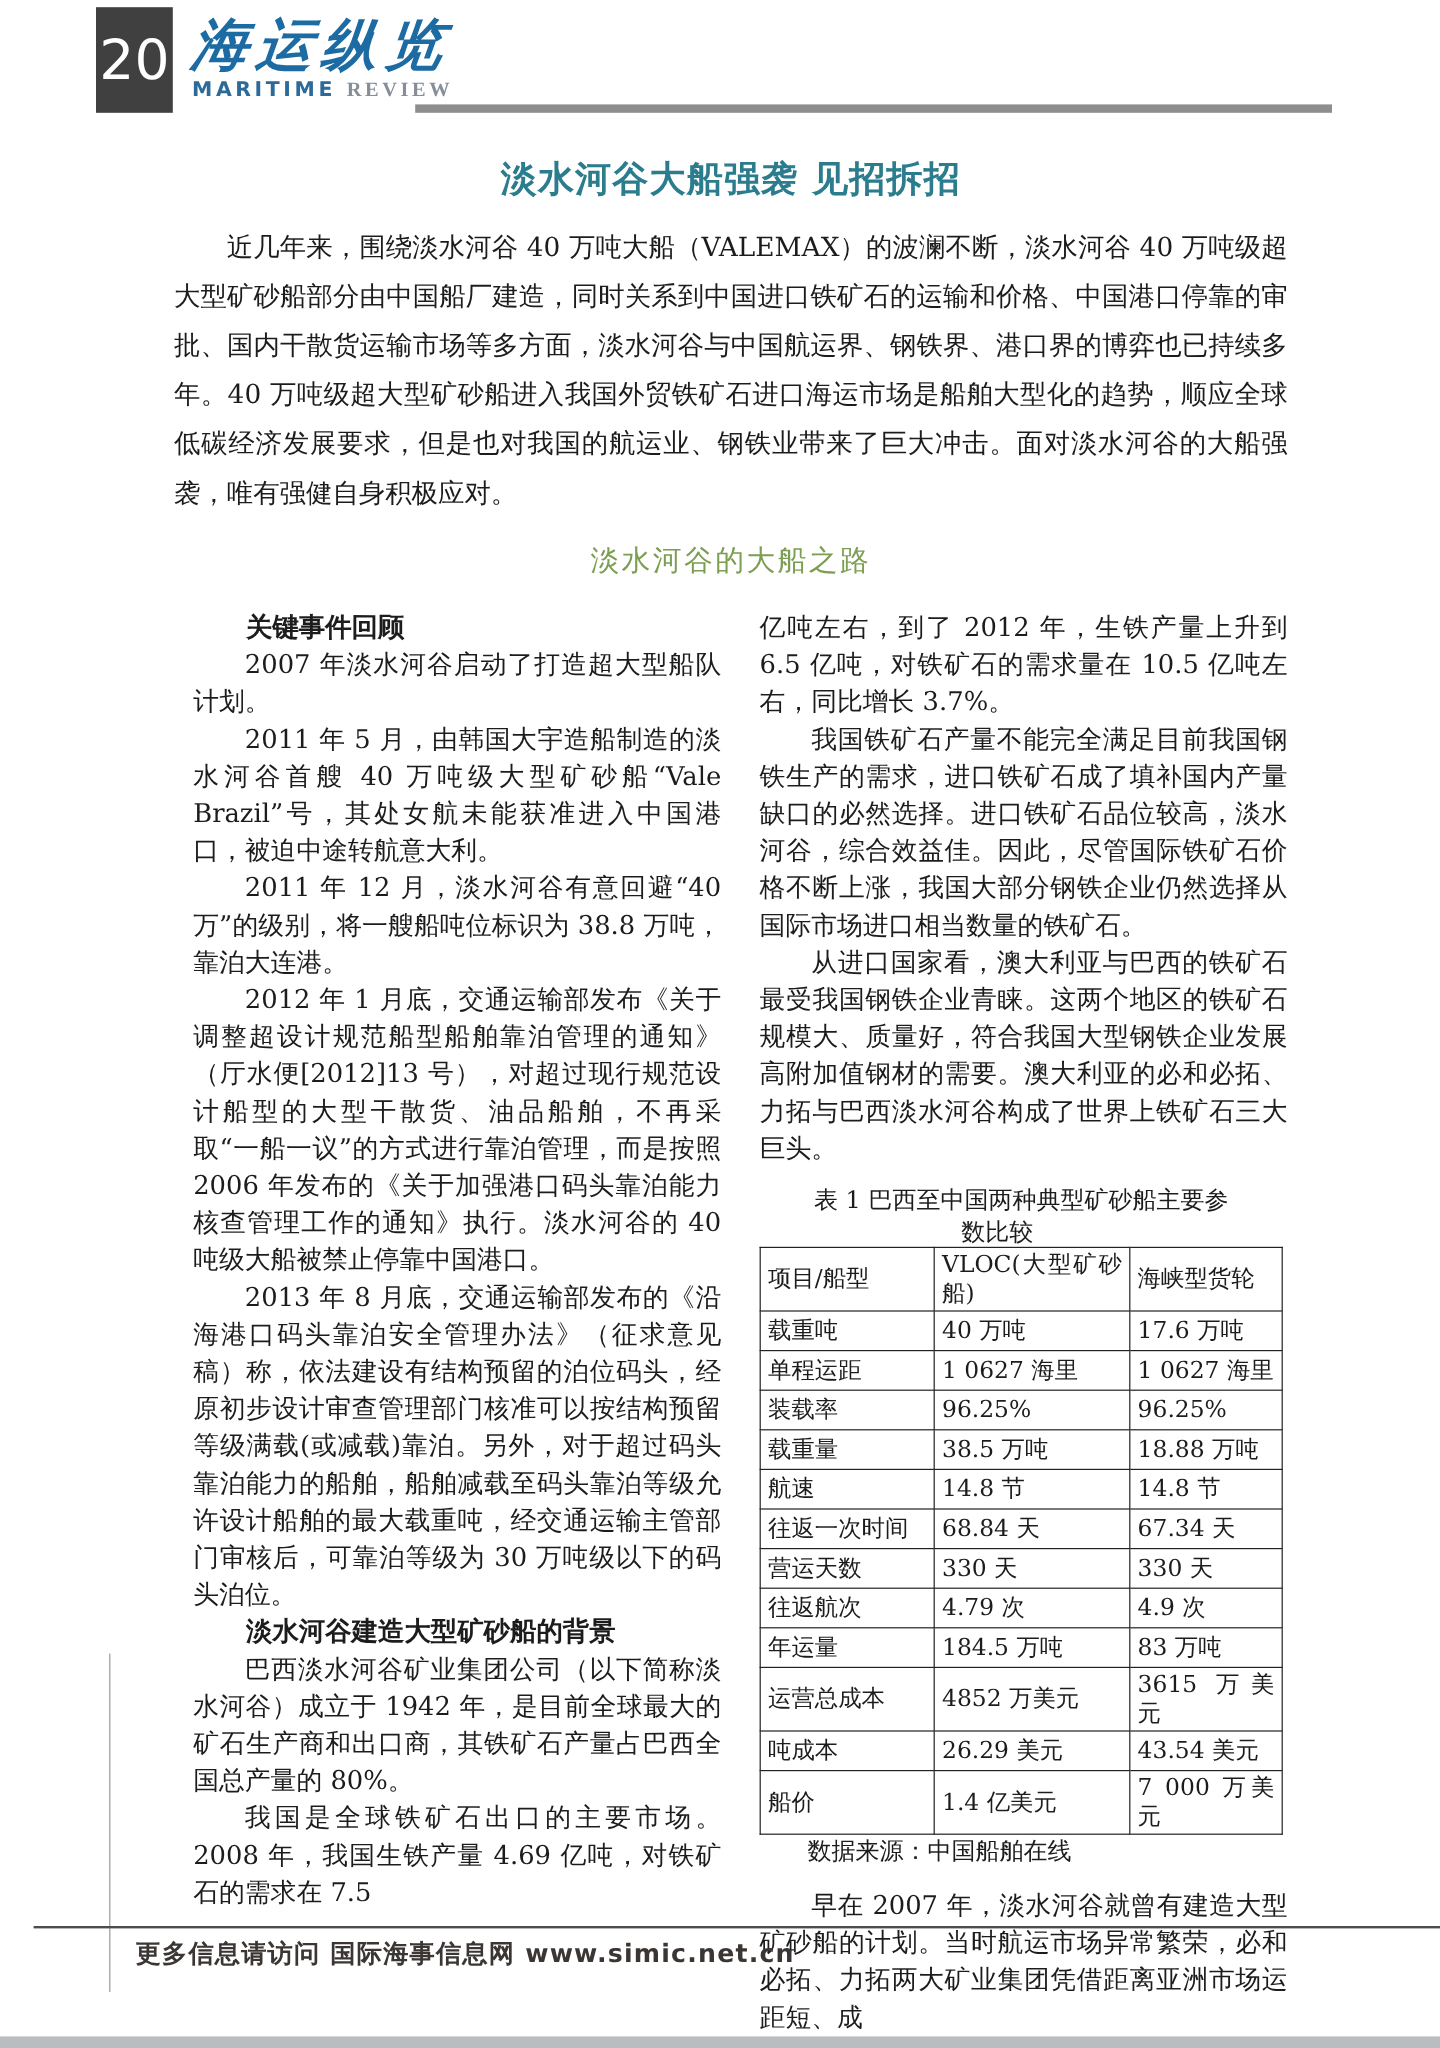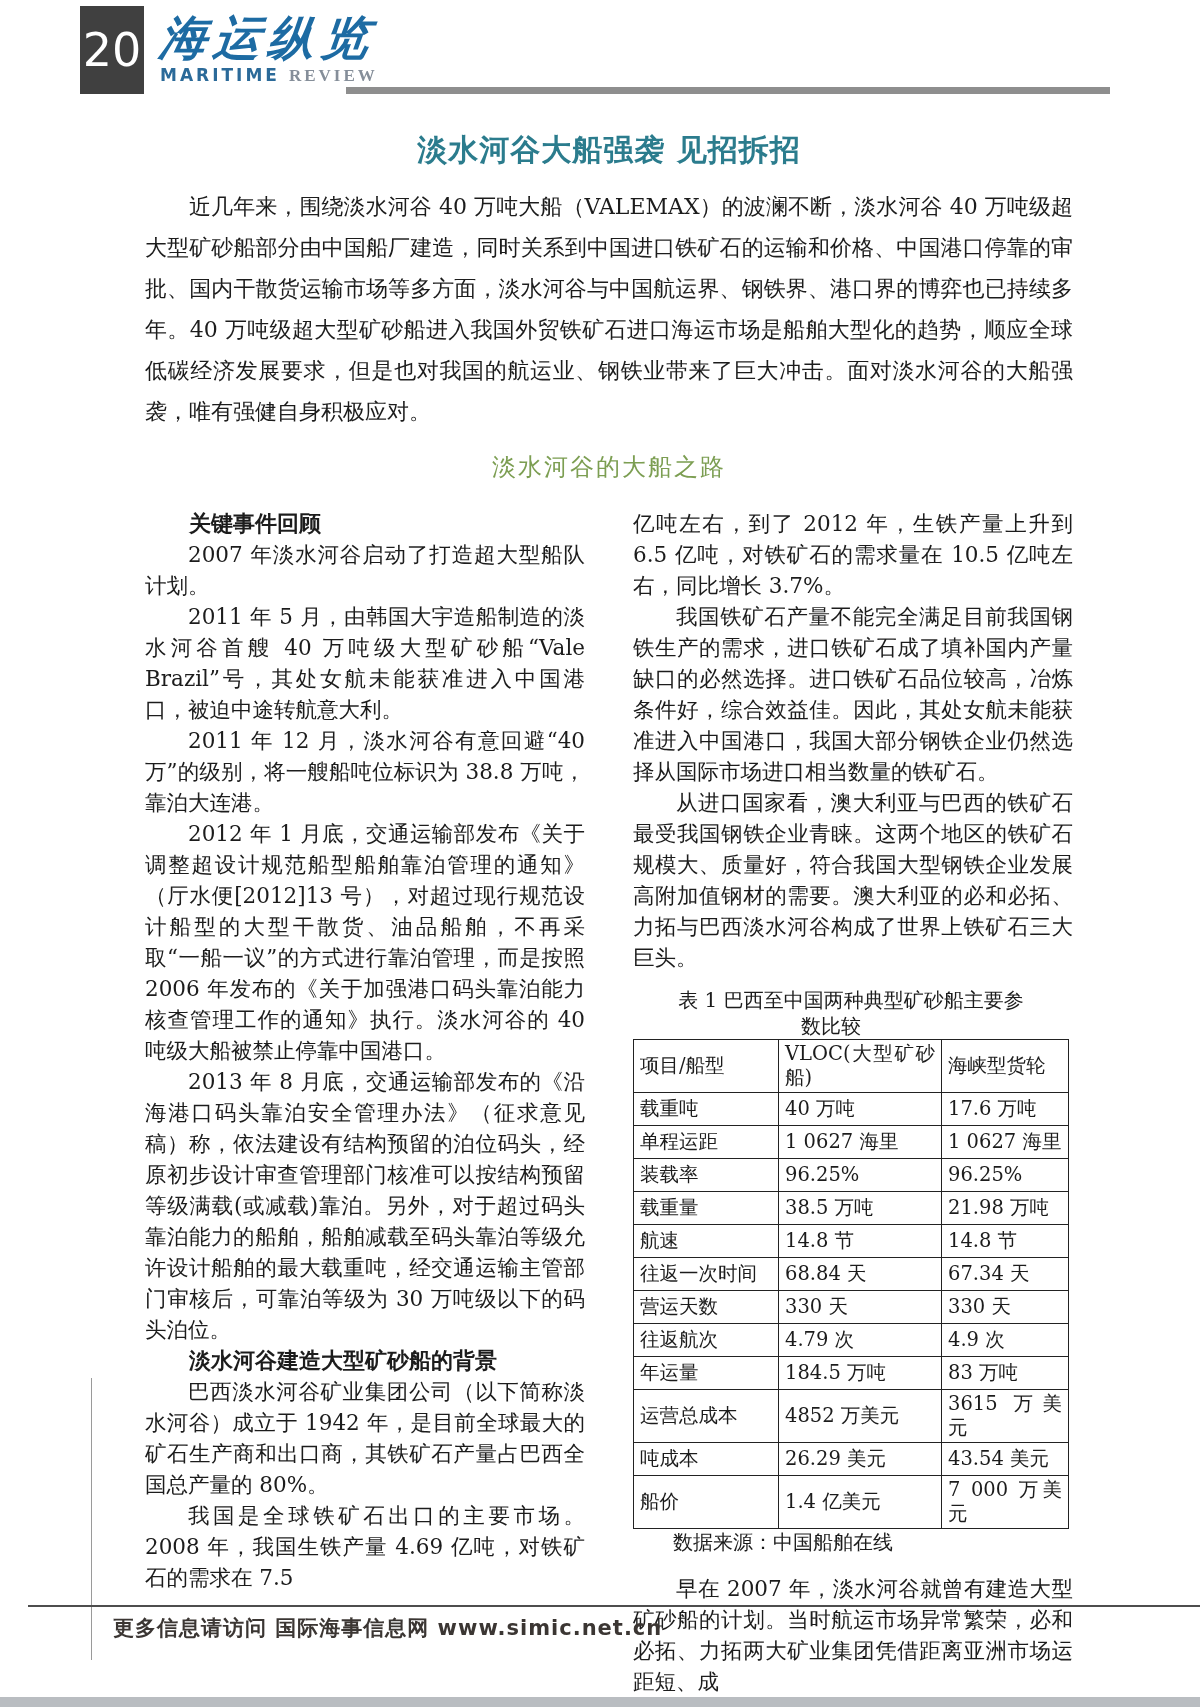--- a/index.html
+++ b/index.html
@@ -32,21 +32,21 @@
     margin:0;text-align:center;font-size:30px;line-height:40px;font-weight:bold;
     color:#2b7c8d;letter-spacing:1px;
   }
   .intro{
     margin:16px 0 0;font-size:22px;line-height:41px;text-align:justify;text-indent:2em;
   }
   .section-heading{
     margin:18px 0 0;text-align:center;font-size:24px;line-height:34px;font-weight:normal;
     color:#7c9e52;letter-spacing:2px;
   }
-  .columns{display:flex;gap:48px;margin-top:24px;justify-content:flex-end;}
+  .columns{display:flex;gap:32px;margin-top:24px;justify-content:flex-end;}
   .col{width:440px;font-size:21.5px;line-height:31px;text-align:justify;}
   .col p{margin:0;text-indent:2em;}
   .col p.no-indent{text-indent:0;}
   .subhead{
     margin:0;text-indent:2em;font-family:"DejaVu Sans","Liberation Sans",sans-serif;
     font-weight:bold;font-size:22px;line-height:31px;text-align:left;
   }
   
   .table-block{margin-top:14px;}
   .table-caption{width:396px;text-align:center;font-size:20px;line-height:26px;margin:0 0 8px;}
@@ -104,21 +104,21 @@
         <p>2011 年 12 月，淡水河谷有意回避“40 万”的级别，将一艘船吨位标识为 38.8 万吨，靠泊大连港。</p>
         <p>2012 年 1 月底，交通运输部发布《关于调整超设计规范船型船舶靠泊管理的通知》（厅水便[2012]13 号），对超过现行规范设计船型的大型干散货、油品船舶，不再采取“一船一议”的方式进行靠泊管理，而是按照 2006 年发布的《关于加强港口码头靠泊能力核查管理工作的通知》执行。淡水河谷的 40 吨级大船被禁止停靠中国港口。</p>
         <p>2013 年 8 月底，交通运输部发布的《沿海港口码头靠泊安全管理办法》（征求意见稿）称，依法建设有结构预留的泊位码头，经原初步设计审查管理部门核准可以按结构预留等级满载(或减载)靠泊。另外，对于超过码头靠泊能力的船舶，船舶减载至码头靠泊等级允许设计船舶的最大载重吨，经交通运输主管部门审核后，可靠泊等级为 30 万吨级以下的码头泊位。</p>
         <p class="subhead">淡水河谷建造大型矿砂船的背景</p>
         <p>巴西淡水河谷矿业集团公司（以下简称淡水河谷）成立于 1942 年，是目前全球最大的矿石生产商和出口商，其铁矿石产量占巴西全国总产量的 80%。</p>
         <p>我国是全球铁矿石出口的主要市场。2008 年，我国生铁产量 4.69 亿吨，对铁矿石的需求在 7.5</p>
       </div>
 
       <div class="col">
         <p class="no-indent">亿吨左右，到了 2012 年，生铁产量上升到 6.5 亿吨，对铁矿石的需求量在 10.5 亿吨左右，同比增长 3.7%。</p>
-        <p>我国铁矿石产量不能完全满足目前我国钢铁生产的需求，进口铁矿石成了填补国内产量缺口的必然选择。进口铁矿石品位较高，冶炼条件好，综合效益佳。因此，其处女航未能获准进入中国港口，我国大部分钢铁企业仍然选择从国际市场进口相当数量的铁矿石。</p>
+        <p>我国铁矿石产量不能完全满足目前我国钢铁生产的需求，进口铁矿石成了填补国内产量缺口的必然选择。进口铁矿石品位较高，淡水河谷，综合效益佳。因此，尽管国际铁矿石价格不断上涨，我国大部分钢铁企业仍然选择从国际市场进口相当数量的铁矿石。</p>
         <p>从进口国家看，澳大利亚与巴西的铁矿石最受我国钢铁企业青睐。这两个地区的铁矿石规模大、质量好，符合我国大型钢铁企业发展高附加值钢材的需要。澳大利亚的必和必拓、力拓与巴西淡水河谷构成了世界上铁矿石三大巨头。</p>
 
         <div class="table-block">
           <p class="table-caption">表 1  巴西至中国两种典型矿砂船主要参数比较</p>
           <table class="data-table">
             <tbody>
               <tr>
                 <td class="c1">项目/船型</td>
                 <td class="c2">VLOC(大型矿砂船)</td>
                 <td class="c3">海峡型货轮</td>
@@ -134,21 +134,21 @@
                 <td class="c3">1 0627 海里</td>
               </tr>
               <tr>
                 <td class="c1">装载率</td>
                 <td class="c2">96.25%</td>
                 <td class="c3">96.25%</td>
               </tr>
               <tr>
                 <td class="c1">载重量</td>
                 <td class="c2">38.5 万吨</td>
-                <td class="c3">21.98 万吨</td>
+                <td class="c3">18.88 万吨</td>
               </tr>
               <tr>
                 <td class="c1">航速</td>
                 <td class="c2">14.8 节</td>
                 <td class="c3">14.8 节</td>
               </tr>
               <tr>
                 <td class="c1">往返一次时间</td>
                 <td class="c2">68.84 天</td>
                 <td class="c3">67.34 天</td>

